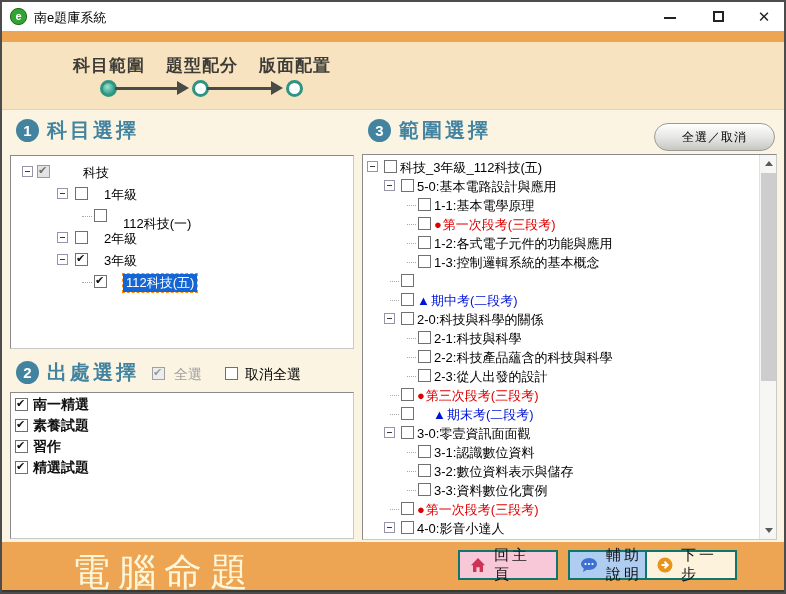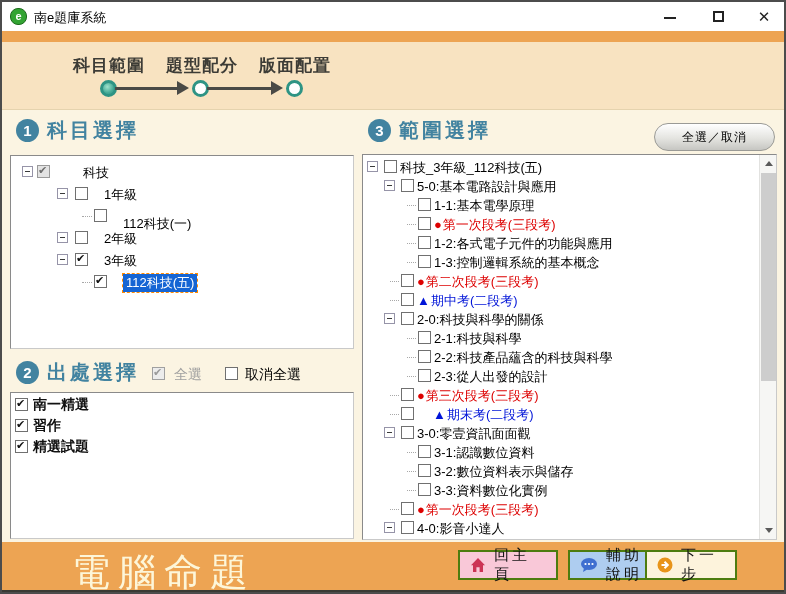--- a/index.html
+++ b/index.html
@@ -79,21 +79,21 @@
   .sbar { position:absolute; right:0; top:0; width:17px; height:100%; background:#f6f6f4; border-left:1px solid #e2e2e0; }
   .sb-btn { position:absolute; left:0; width:17px; height:17px; display:flex; align-items:center; justify-content:center; }
   .sb-up { top:0; } .sb-down { bottom:0; }
   .tri-up { width:0; height:0; border-left:4px solid transparent; border-right:4px solid transparent; border-bottom:5px solid #5a5a5a; }
   .tri-down { width:0; height:0; border-left:4px solid transparent; border-right:4px solid transparent; border-top:5px solid #5a5a5a; }
   .sb-thumb { position:absolute; left:1px; top:18px; width:15px; height:208px; background:#cdcdcd; }
 
   
   .footer { position:absolute; left:0; top:540px; width:782px; height:48px; background:#eda453; }
   .footer-title { position:absolute; left:70px; top:5px; font-size:38px; font-weight:normal; color:#fdf6d9; letter-spacing:8px; }
-  .f-btn { position:absolute; top:8px; height:30px; border:2px solid #4d7c0f; display:flex; align-items:center; gap:8px; padding:0 10px; font-size:15px; color:#111; letter-spacing:3px; cursor:default; }
+  .f-btn { position:absolute; top:8px; height:30px; border:2px solid #0f766e; display:flex; align-items:center; gap:8px; padding:0 10px; font-size:15px; color:#111; letter-spacing:3px; cursor:default; }
   .f-btn-home { left:456px; width:100px; background:#f9c8d8; }
   .f-btn-help { left:566px; width:100px; background:#aecdf0; }
   .f-btn-next { left:643px; width:92px; background:#fdf3dc; }
   .f-icon { flex:none; display:inline-flex; }
 
   .bottom-strip { position:absolute; left:0; top:588px; width:782px; height:4px; background:#3a3a34; }
 </style>
 </head>
 <body>
 
@@ -169,20 +169,24 @@
   <span class="cb" style="left:223px; top:365px;"></span>
   <span class="hdr-check-label abs" style="left:243px; top:364px;">取消全選</span>
 
   <div class="white-box box-list2" id="list2" style="padding-top: 2px;">
       <div class="l2row">
         <span class="cb cb-checked" style="left: 4px; top: 3px;"></span>
         <span class="t-label" style="left: 22px; top: 1px;">南一精選</span>
       </div>
       <div class="l2row">
         <span class="cb cb-checked" style="left: 4px; top: 3px;"></span>
+        <span class="t-label" style="left: 22px; top: 1px;">素養試題</span>
+      </div>
+      <div class="l2row">
+        <span class="cb cb-checked" style="left: 4px; top: 3px;"></span>
         <span class="t-label" style="left: 22px; top: 1px;">習作</span>
       </div>
       <div class="l2row">
         <span class="cb cb-checked" style="left: 4px; top: 3px;"></span>
         <span class="t-label" style="left: 22px; top: 1px;">精選試題</span>
       </div>
     </div>
 
   <div class="panel-header ph-3">
     <span class="num-circle">3</span>
@@ -218,21 +222,20 @@
           <span class="t-label" style="left: 71px; top: 1px;">1-2:各式電子元件的功能與應用</span>
         </div>
         <div class="t3row">
           <span class="stub" style="left: 44px; top: 9px; width: 9px;"></span>
           <span class="cb" style="left: 55px; top: 2px;"></span>
           <span class="t-label" style="left: 71px; top: 1px;">1-3:控制邏輯系統的基本概念</span>
         </div>
         <div class="t3row">
           <span class="stub" style="left: 27px; top: 9px; width: 9px;"></span>
           <span class="cb" style="left: 38px; top: 2px;"></span>
-          <span class="t-label" style="left: 54px; top: 1px;"><span style="color: rgb(221, 0, 0); margin-right: 1px;">●</span><span style="color: rgb(221, 0, 0);">第二次段考(三段考)</span></span>
         </div>
         <div class="t3row">
           <span class="stub" style="left: 27px; top: 9px; width: 9px;"></span>
           <span class="cb" style="left: 38px; top: 2px;"></span>
           <span class="t-label" style="left: 54px; top: 1px;"><span style="color: rgb(0, 20, 216); margin-right: 1px;">▲</span><span style="color: rgb(0, 20, 216);">期中考(二段考)</span></span>
         </div>
         <div class="t3row">
           <span class="expandbox" style="left: 21px; top: 3px;"></span>
           <span class="cb" style="left: 38px; top: 2px;"></span>
           <span class="t-label" style="left: 54px; top: 1px;">2-0:科技與科學的關係</span>

